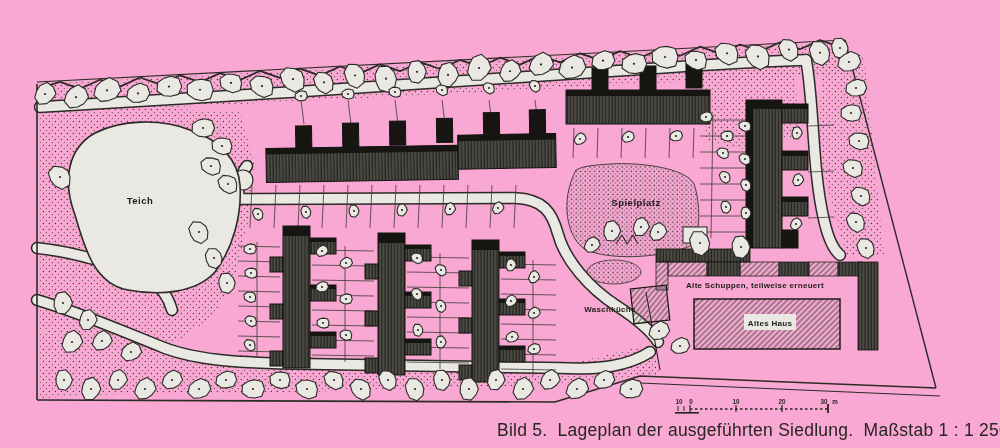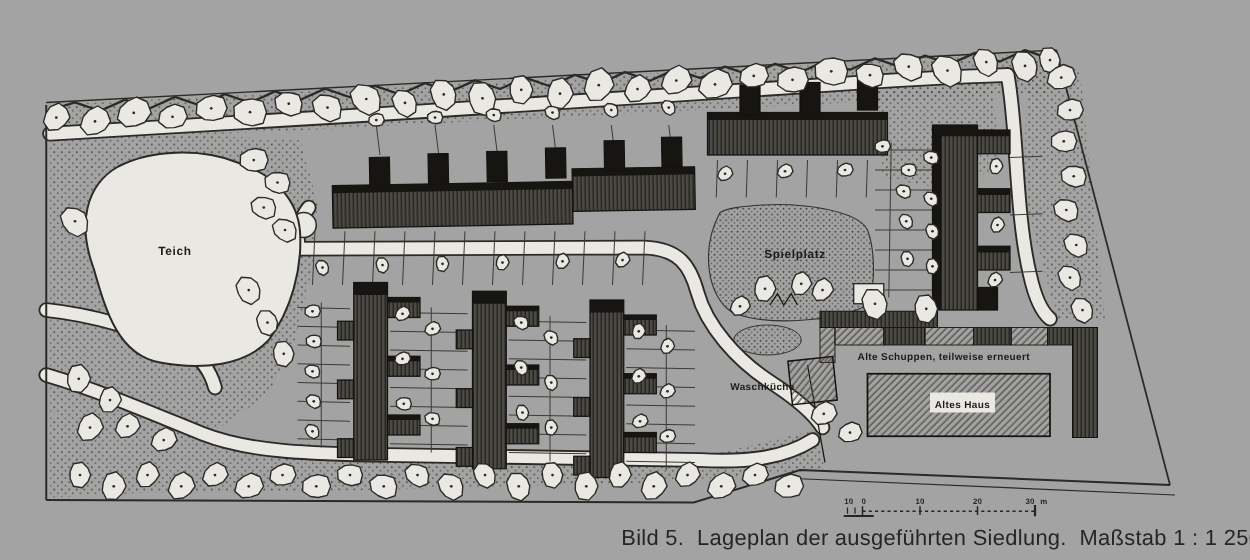--- a/index.html
+++ b/index.html
@@ -2,21 +2,21 @@
 <html><head>
 <meta charset="utf-8">
 <style>
   html,body{margin:0;padding:0;}
   body{
     width:1000px;height:448px;overflow:hidden;
     background:#eae8e3;
     font-family:"Liberation Sans", sans-serif;
     position:relative;
   }
-  .page{position:relative;width:1000px;height:448px;background:#a3a3a3;}
+  .page{position:relative;width:1000px;height:448px;background:#f9a8d4;}
   svg{position:absolute;left:0;top:0;}
   .caption{
     position:absolute;left:497px;top:420px;
     font-size:17.5px;color:#262521;letter-spacing:.25px;
     white-space:pre;
   }
   .lbl{font-family:"Liberation Sans",sans-serif;font-size:9.5px;font-weight:bold;
        fill:#1d1c19;text-anchor:middle;letter-spacing:.5px;}
   .lbl-s{font-size:8px;letter-spacing:.3px;}
   .tick{font-family:"Liberation Sans",sans-serif;font-size:6.3px;font-weight:bold;

